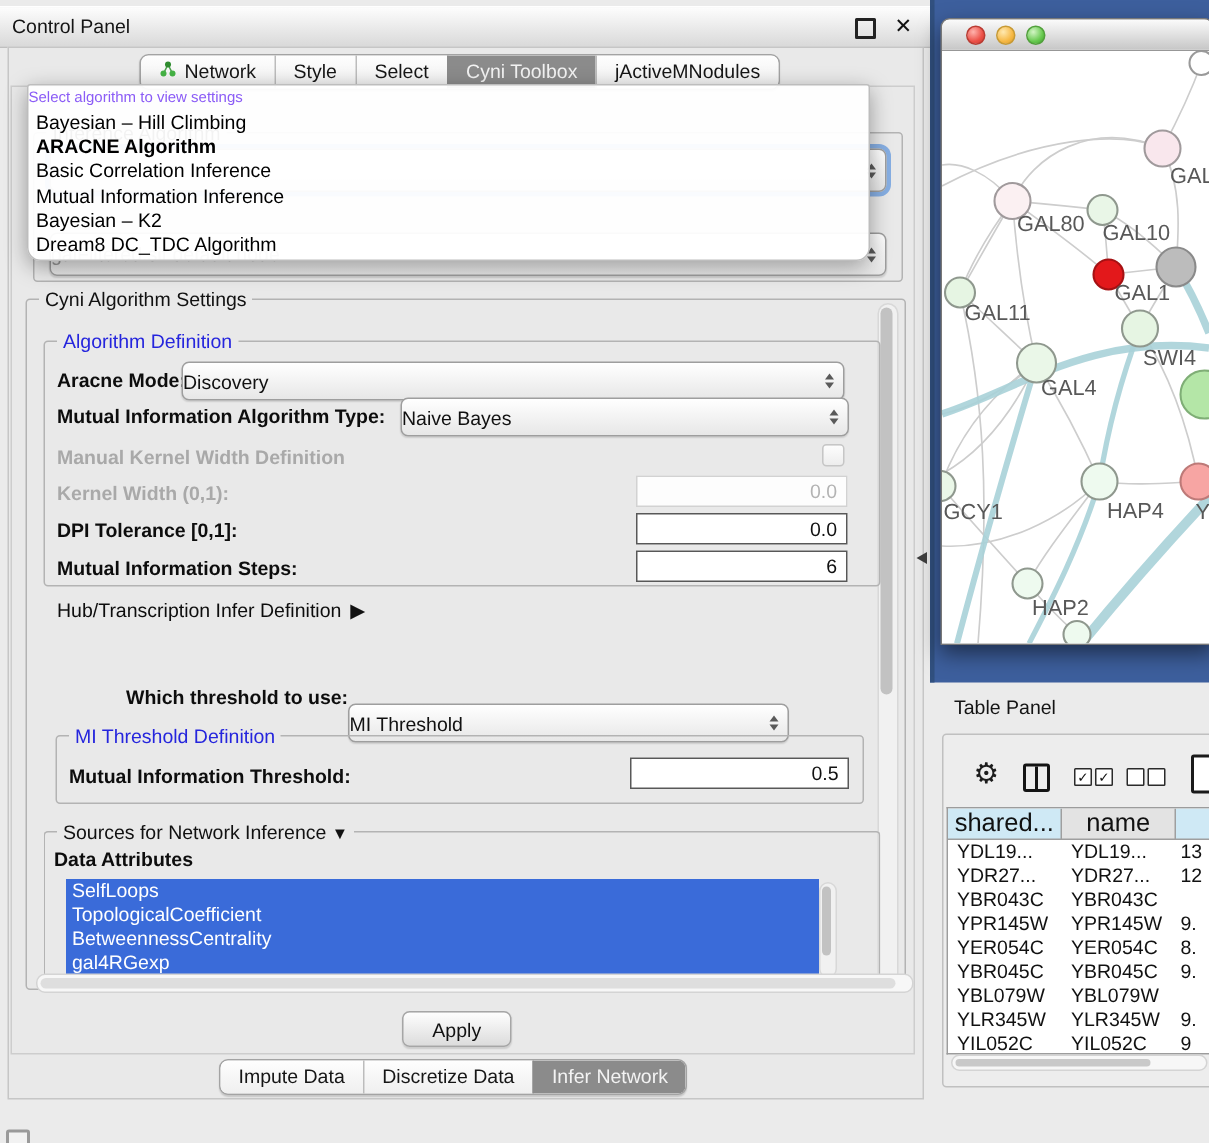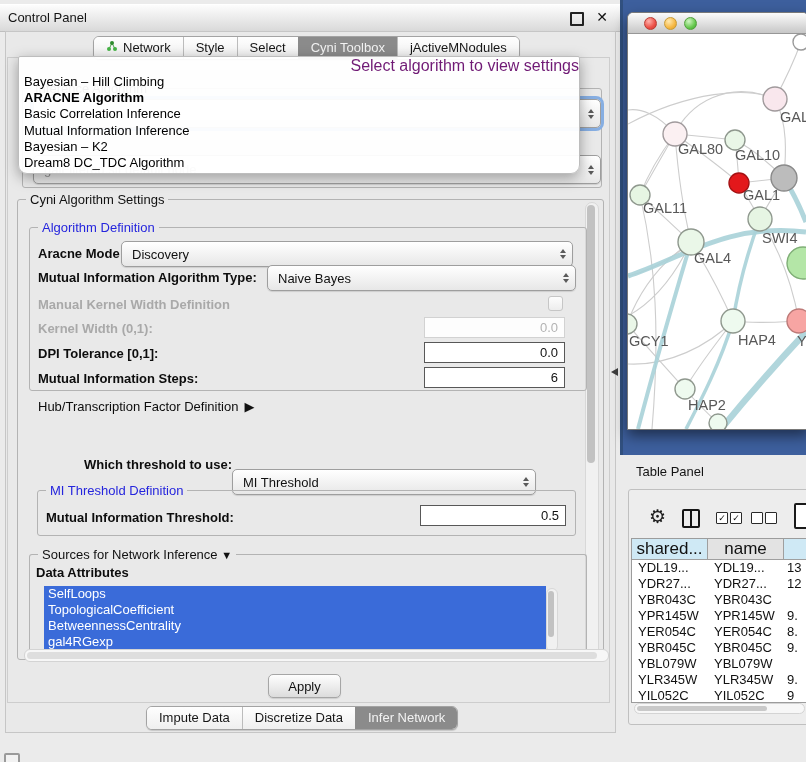--- a/index.html
+++ b/index.html
@@ -23,38 +23,38 @@
   .seg .tab.active{background:var(--active-tab-gray,#8b8b8b);color:#f3f3f3;border-left-color:#8b8b8b;}
   #topTabs{left:93px;top:36px;}
   #bottomTabs{left:146px;top:706px;}
   
   .groupbox{position:absolute;border:1px solid #b3b3b3;border-radius:3px;}
   .groupbox>.legend{position:absolute;top:-8px;left:8px;background:#e9e9e9;padding:0 4px;font-size:13px;white-space:nowrap;}
   .legend.blue{color:var(--legend-blue,#2525dd);}
   .legend.green{color:var(--legend-green,#2fd42f);}
   
   .combo{position:absolute;border:1px solid #9e9e9e;border-radius:5px;background:linear-gradient(#ffffff,#e7e7e7);
-         font-size:13px;display:flex;align-items:center;padding-left:10px;box-shadow:0 1px 1px rgba(0,0,0,.12);}
+         font-size:13px;display:flex;align-items:center;box-shadow:0 1px 1px rgba(0,0,0,.12);}
   .combo .arrows{position:absolute;right:6px;top:0;bottom:0;display:flex;flex-direction:column;justify-content:center;gap:2px;}
   .arr-up{width:0;height:0;border-left:3.5px solid transparent;border-right:3.5px solid transparent;border-bottom:4.5px solid #5a5a5a;}
   .arr-dn{width:0;height:0;border-left:3.5px solid transparent;border-right:3.5px solid transparent;border-top:4.5px solid #5a5a5a;}
   .combo.focusring{box-shadow:0 0 0 3px #86aee2;}
   .combo .gtext{color:#9a9a9a;}
   .field{position:absolute;background:#fff;border:1px solid #c4c4c4;font-size:13px;display:flex;align-items:center;
          justify-content:flex-end;padding-right:6px;box-sizing:border-box;}
   .field.strong{border:1.5px solid #585858;}
   .field.disabled{color:#b3b3b3;background:#fdfdfd;border:1px solid #d2d2d2;}
   .lbl{position:absolute;font-size:13px;font-weight:bold;white-space:nowrap;color:#0d0d0d;}
   .lbl.dis{color:#a9a9a9;}
   .lbl.plain{font-weight:normal;}
   .checkbox{position:absolute;width:13px;height:13px;border:1px solid #c6c6c6;border-radius:3px;background:linear-gradient(#fdfdfd,#ededed);}
   
   #popup{position:absolute;left:18px;top:56px;width:560px;height:116px;background:rgba(255,255,255,.95);
          border:1px solid #bdbdbd;border-radius:2px 2px 9px 9px;box-shadow:0 4px 14px rgba(0,0,0,.35);z-index:50;}
-  .pp-head{text-align:right;color:#701a75;font-size:16px;height:17px;line-height:17px;}
+  .pp-head{text-align:left;color:#8b5cf6;font-size:10px;height:17px;line-height:17px;}
   .pp-item{font-size:13px;height:16.2px;line-height:16.2px;padding-left:5px;white-space:nowrap;color:#000;}
   .pp-item.sel{font-weight:bold;}
   
   #attrList{position:absolute;left:44px;top:586px;width:502px;height:67px;background:#fff;overflow:hidden;}
   .attr-item{height:16px;line-height:16px;color:#fff;font-size:13px;padding-left:4px;background:var(--selection-blue,#3a6bd9);white-space:nowrap;}
   
   .sb-track-v{position:absolute;background:#f1f1f1;border:1px solid #d8d8d8;border-radius:7px;}
   .sb-thumb{position:absolute;background:#c2c2c2;border-radius:5px;}
   .sb-track-h{position:absolute;background:#f7f7f7;border:1px solid #d4d4d4;border-radius:6px;}
   .sb-thumb-h{position:absolute;background:#dedede;border-radius:5px;}
@@ -191,21 +191,21 @@
   <span class="lbl dis" style="left:38px;top:297px;">Manual Kernel Width Definition</span>
   <div class="checkbox" style="left:548px;top:296px;"></div>
   <span class="lbl dis" style="left:38px;top:321px;">Kernel Width (0,1):</span>
   <div class="field disabled" style="left:424px;top:317px;width:141px;height:21px;">0.0</div>
   <span class="lbl" style="left:38px;top:346px;">DPI Tolerance [0,1]:</span>
   <div class="field strong" style="left:424px;top:342px;width:141px;height:21px;">0.0</div>
   <span class="lbl" style="left:38px;top:371px;">Mutual Information Steps:</span>
   <div class="field strong" style="left:424px;top:367px;width:141px;height:21px;">6</div>
 
   <span class="lbl plain" style="left:38px;top:399px;">
-    <span>Hub/Transcription Factor Definition</span><span class="hub-arrow">▶</span>
+    <span>Hub/Transcription Infer Definition</span><span class="hub-arrow">▶</span>
   </span>
 
   <span class="lbl" style="left:84px;top:457px;">Which threshold to use:</span>
   <div class="combo" style="left:232px;top:469px;width:292px;height:24px;">
     <span>MI Threshold</span>
     <span class="arrows">
         <span class="arr-up"></span>
         <span class="arr-dn"></span>
       </span>
   </div>

